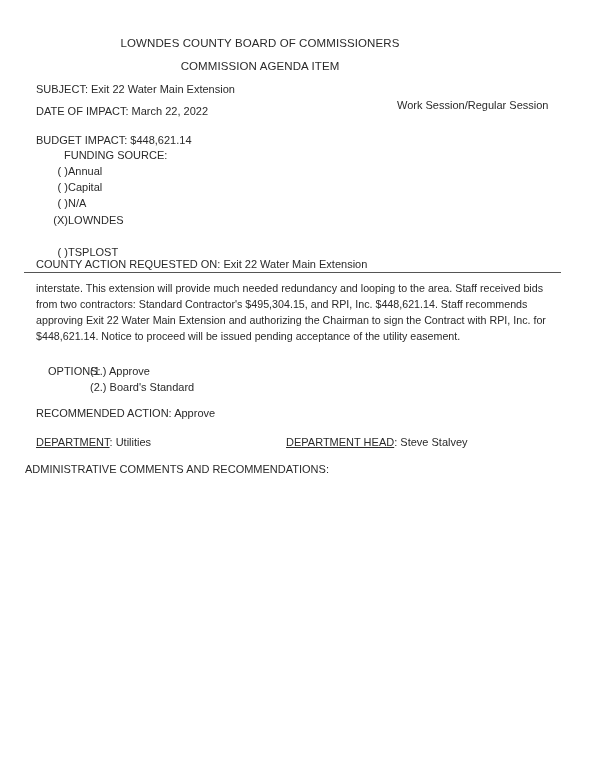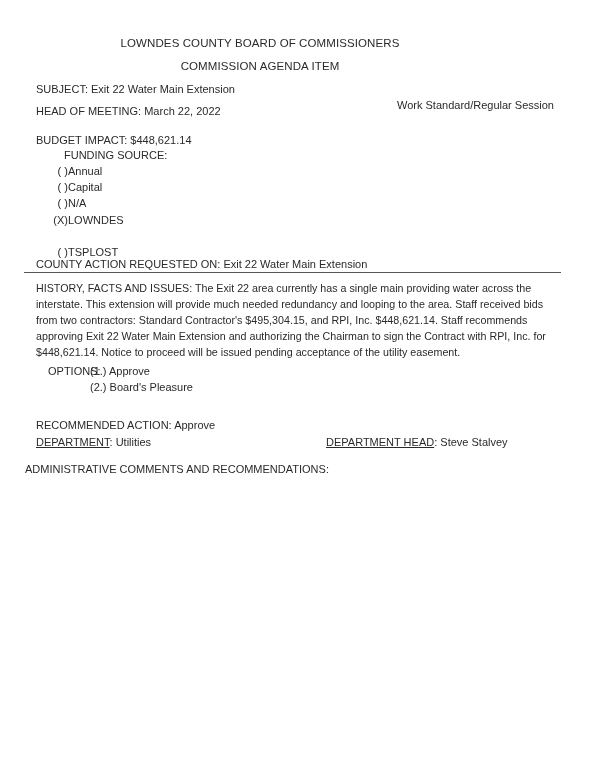--- a/index.html
+++ b/index.html
@@ -61,24 +61,24 @@
 
 <div class="header-line" style="top:38px;">LOWNDES COUNTY BOARD OF COMMISSIONERS</div>
 <div class="header-line" style="top:53px;margin-top:8px;">COMMISSION AGENDA ITEM</div>
 
 <div class="abs" style="left:36px; top:84px;">
   <span>SUBJECT:</span>
   <span>Exit 22 Water Main Extension</span>
 </div>
 
 <div class="abs" style="left:36px; top:106px;">
-  <span>HEAD OF MEETING:</span>
+  <span>DATE OF IMPACT:</span>
   <span>March 22, 2022</span>
 </div>
-<div class="abs" style="left:397px; top:100px;">Work Standard/Regular Session</div>
+<div class="abs" style="left:397px; top:100px;">Work Session/Regular Session</div>
 
 <div class="abs" style="left:36px; top:135px;">
   <span>BUDGET IMPACT:</span>
   <span>$448,621.14</span>
 </div>
 
 <div class="abs" style="left:39px; top:150px;margin-left:25px;">FUNDING SOURCE:</div>
 
 <div class="funding-item" style="top:166px;">
   <span class="mark">( )</span><span>Annual</span>
@@ -96,42 +96,41 @@
   <span class="mark">( )</span><span>TSPLOST</span>
 </div>
 
 <div class="abs" style="left:36px; top:259px;">
   <span>COUNTY ACTION REQUESTED ON:</span>
   <span>Exit 22 Water Main Extension</span>
 </div>
 <div class="rule"></div>
 
 <div class="paragraph">
-  <span class="line">HISTORY, FACTS AND ISSUES: The Exit 22 area currently has a single main providing water across the</span>
   <span class="line">interstate. This extension will provide much needed redundancy and looping to the area. Staff received bids</span>
   <span class="line">from two contractors: Standard Contractor's $495,304.15, and RPI, Inc. $448,621.14. Staff recommends</span>
   <span class="line">approving Exit 22 Water Main Extension and authorizing the Chairman to sign the Contract with RPI, Inc. for</span>
   <span class="line">$448,621.14. Notice to proceed will be issued pending acceptance of the utility easement.</span>
 </div>
 
 <div class="abs" style="left:36px; top:366px;margin-left:12px;">OPTIONS:</div>
 <div class="abs" style="left:90px; top:366px;">
   <span>(1.)</span>
   <span>Approve</span>
 </div>
 <div class="abs" style="left:90px; top:382px;">
   <span>(2.)</span>
-  <span>Board's Pleasure</span>
+  <span>Board's Standard</span>
 </div>
 
-<div class="abs" style="left:36px; top:420px;">
+<div class="abs" style="left:36px; top:408px;">
   <span>RECOMMENDED ACTION:</span>
   <span>Approve</span>
 </div>
 
 <div class="abs" style="left:36px; top:437px;">
   <span class="u">DEPARTMENT</span><span>: Utilities</span>
 </div>
-<div class="abs" style="left:286px; top:437px;margin-left:40px;">
+<div class="abs" style="left:286px; top:437px;">
   <span class="u">DEPARTMENT HEAD</span><span>: Steve Stalvey</span>
 </div>
 
 <div class="abs" style="left:25px; top:464px;text-align:center;">ADMINISTRATIVE COMMENTS AND RECOMMENDATIONS:</div>
 
 </body></html>

